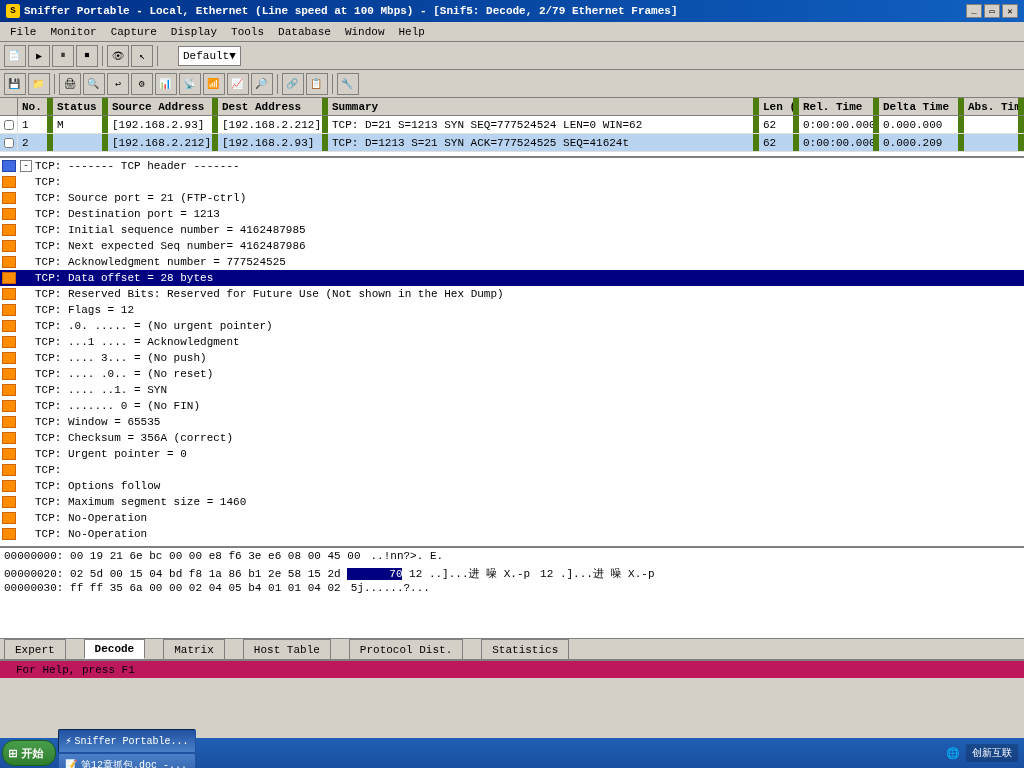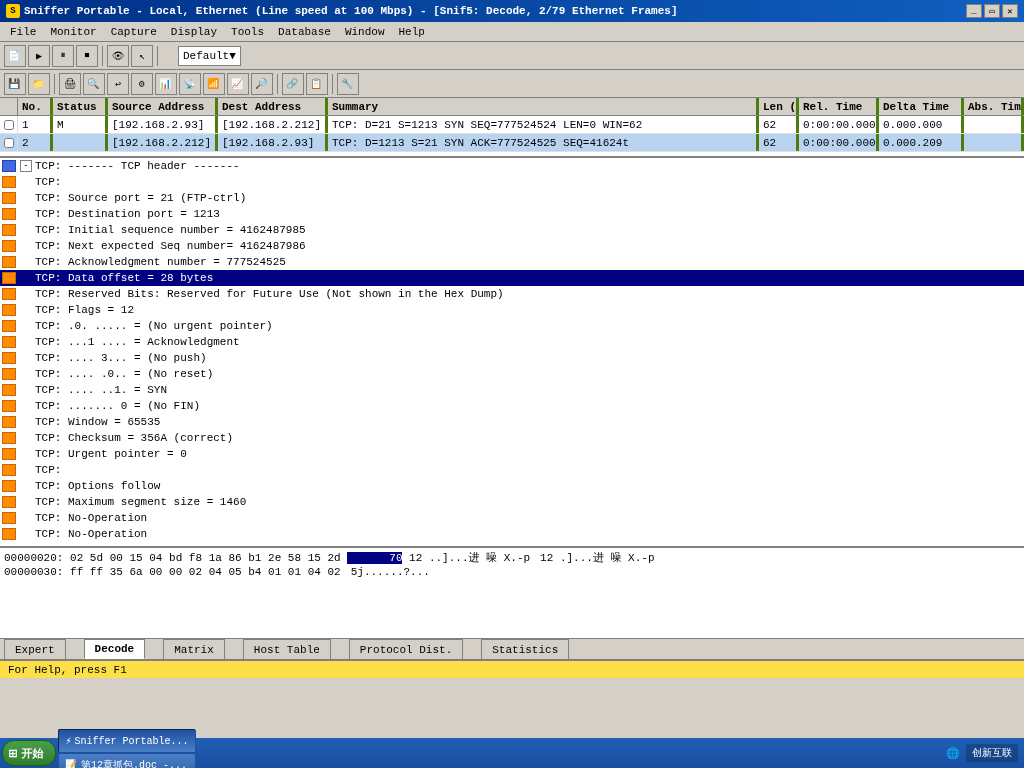--- a/index.html
+++ b/index.html
@@ -130,21 +130,21 @@
       display: flex;
       background: #d4d0c8;
       border-bottom: 1px solid #808080;
       font-size: 11px;
       font-weight: bold;
       height: 18px;
       align-items: center;
     }
     .pl-col {
       padding: 1px 4px;
-      border-right: 3px solid #4d7c0f;
+      border-right: 6px solid #4d7c0f;
       height: 100%;
       display: flex;
       align-items: center;
       white-space: nowrap;
       overflow: hidden;
     }
     .col-no { width: 35px; }
     .col-status { width: 55px; }
     .col-src { width: 110px; }
     .col-dst { width: 110px; }
@@ -260,25 +260,25 @@
       align-items: center;
     }
     .tab.active {
       background: white;
       border-bottom: 1px solid white;
       font-weight: bold;
     }
 
     
     #status-bar {
-      background: #fde047;
+      background: #be185d;
       height: 18px;
       display: flex;
       align-items: center;
-      padding: 0 8px;
+      padding: 0 16px;
       font-size: 11px;
       border-top: 1px solid #808080;
     }
 
     
     #taskbar {
       position: fixed;
       bottom: 0;
       left: 0;
       right: 0;
@@ -587,20 +587,21 @@
           <span class="decode-text">TCP:  No-Operation</span>
         </div>
         <div class="decode-line">
           <div class="decode-icon"></div>
           <span style="width: 15px; display: inline-block;"></span>
           <span class="decode-text">TCP:  No-Operation</span>
         </div>
       </div>
 
     <div id="hex-area">
+    <div class="hex-line"><span class="hex-offset">00000000:</span> <span class="hex-bytes">00 19 21 6e bc 00 00 e8 f6 3e e6 08 00 45 00</span><span class="hex-ascii">..!nn?&gt;.   E.</span></div>
         <div class="hex-line"><span class="hex-offset">00000020:</span> <span class="hex-bytes">02 5d 00 15 04 bd f8 1a 86 b1 2e 58 15 2d </span><span class="hex-selected"> 70</span><span class="hex-bytes"> 12 ..]...进 噪 X.-p</span><span class="hex-ascii">12 .]...进 噪 X.-p</span></div>
         <div class="hex-line"><span class="hex-offset">00000030:</span> <span class="hex-bytes">ff ff 35 6a 00 00 02 04 05 b4 01 01 04 02</span><span class="hex-ascii">5j......?...</span></div>
       </div>
 
     <div id="tab-bar">
     <div class="tab">Expert</div>
         <div class="tab active">Decode</div>
         <div class="tab">Matrix</div>
         <div class="tab">Host Table</div>
         <div class="tab">Protocol Dist.</div>

